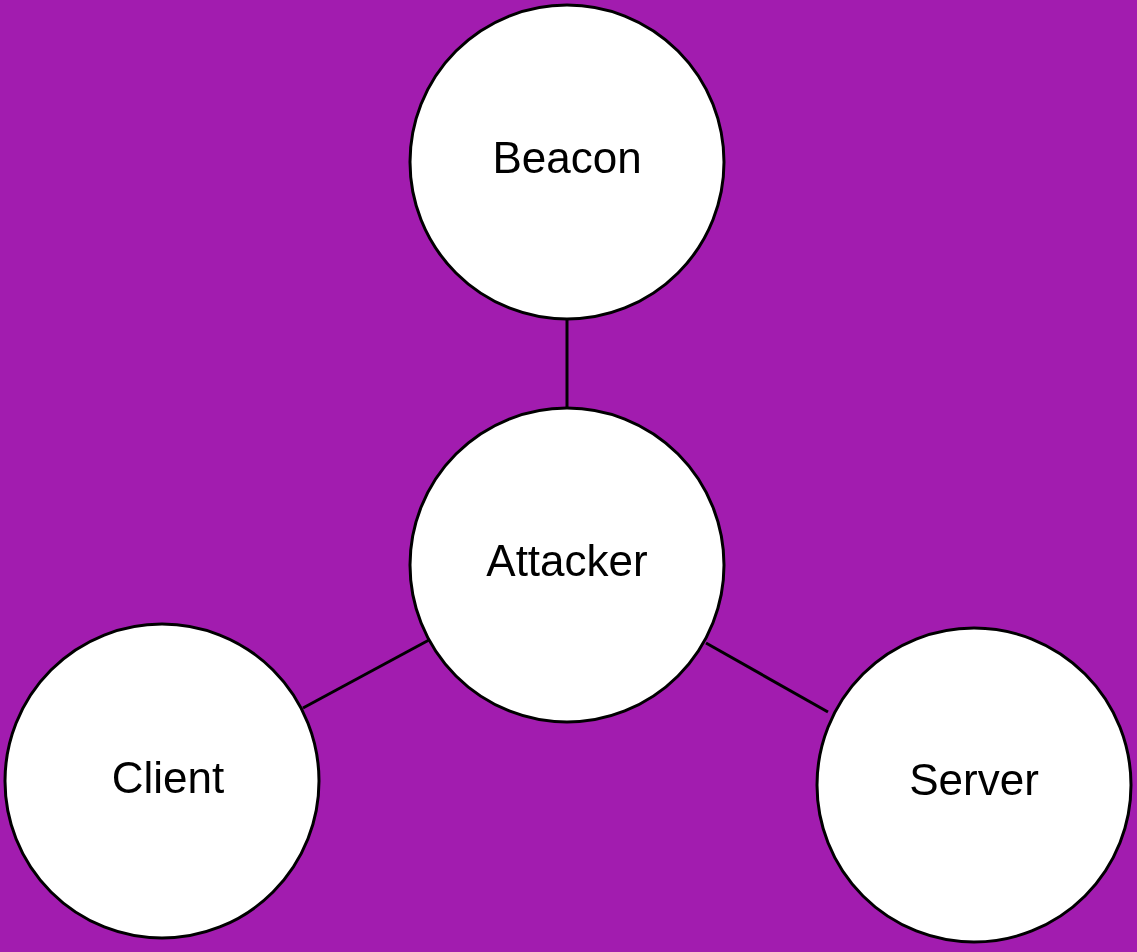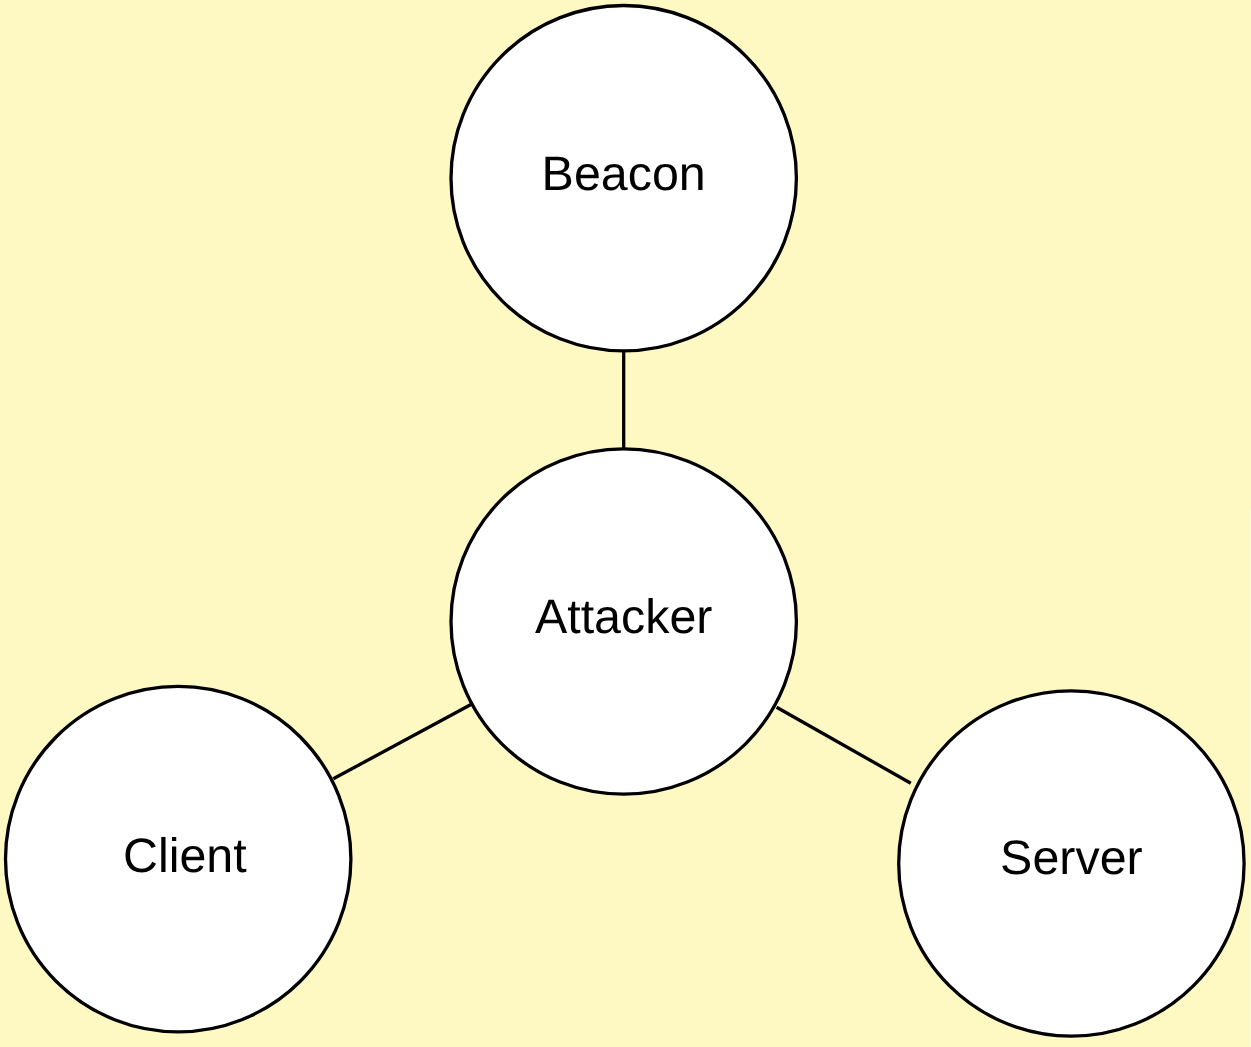--- a/index.html
+++ b/index.html
@@ -41,21 +41,21 @@
     font-size: 44px;
     fill: #000000;
     text-anchor: middle;
     dominant-baseline: middle;
     white-space: pre;
   }
 </style>
 </head>
 <body>
 
-<div id="diagram-root" style="background: #fef9c3;">
+<div id="diagram-root" style="background: #a21caf;">
   <svg id="graph-canvas" viewBox="0 0 1137 952" xmlns="http://www.w3.org/2000/svg">
 
     <g>
       <line class="edge-line" x1="567" y1="319" x2="567" y2="408" stroke="#000000" stroke-width="3"></line>
       <line class="edge-line" x1="429" y1="640" x2="303" y2="708" stroke="#000000" stroke-width="3"></line>
       <line class="edge-line" x1="706" y1="643" x2="828" y2="712" stroke="#000000" stroke-width="3"></line>
     </g>
 
     <g>
 

